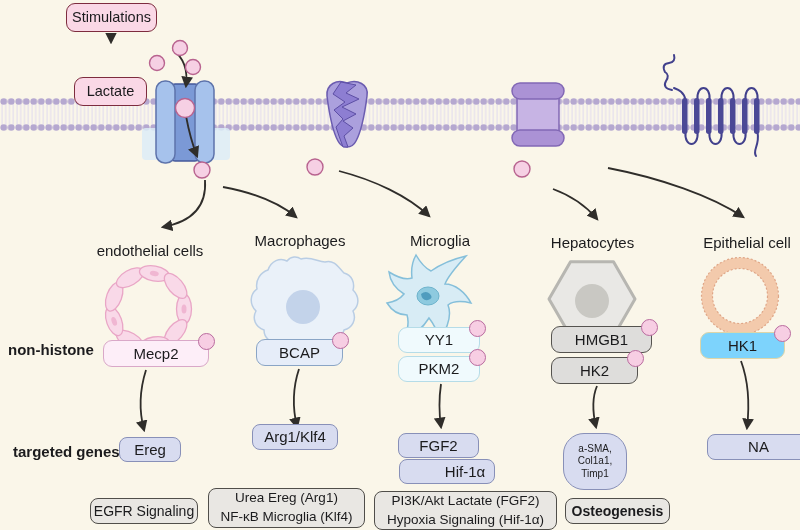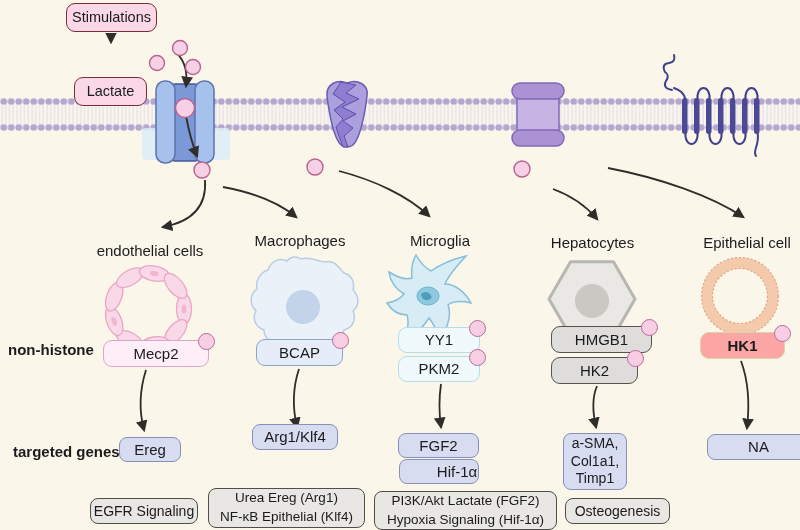--- a/index.html
+++ b/index.html
@@ -7,21 +7,21 @@
           font-family:"Liberation Sans",sans-serif;color:#1b1b1d;}
   svg{position:absolute;left:0;top:0;}
   .box{position:absolute;box-sizing:border-box;display:flex;flex-direction:column;
        align-items:center;justify-content:center;text-align:center;border-radius:9px;
        font-size:15px;line-height:1.2;background:#fff;border:1.5px solid #888;}
   .pinkstrong{background:#fad8e6;border:1.6px solid #7d2c3e;font-size:14.5px;}
   .pinklight{background:#fdeef8;border:1.4px solid #d9a8c8;}
   .bluebox{background:#e6edf9;border:1.4px solid #8aa5c6;}
   .cyanbox{background:#f0fafd;border:1.4px solid #b5dce8;}
   .graybox{background:#dedddb;border:1.5px solid #55534f;}
-  .creambox{background:#fca5a5;border:1.4px solid #ddd5a8;font-weight:bold;}
+  .creambox{background:#7dd3fc;border:1.4px solid #ddd5a8;}
   .lavbox{background:#d8dcf0;border:1.5px solid #8890b8;border-radius:8px;}
   .pathbox{background:#e9e7e3;border:1.6px solid #504e4a;border-radius:8px;font-size:14px;}
   .pathbox.two{font-size:13.5px;line-height:1.4;}
   .dot{position:absolute;width:15px;height:15px;border-radius:50%;
        background:#f7cee3;border:1.5px solid #b96b9e;right:-7px;top:-8px;}
   .lbl{position:absolute;font-size:15px;white-space:nowrap;text-align:center;}
   .bold{font-weight:bold;}
 </style>
 </head>
 <body>
@@ -195,40 +195,40 @@
 
   <div class="box lavbox" style="left:119px;top:437px;width:62px;height:25px;border-radius:8px;">
     <span>Ereg</span>
   </div>
   <div class="box lavbox" style="left:252px;top:424px;width:86px;height:26px;">
     <span>Arg1/Klf4</span>
   </div>
   <div class="box lavbox" style="left:398px;top:433px;width:81px;height:25px;">
     <span>FGF2</span>
   </div>
-  <div class="box lavbox" style="left:399px;top:459px;width:80px;height:25px;padding-left:36px;">
+  <div class="box lavbox" style="left:399px;top:459px;width:96px;height:25px;padding-left:36px;">
     <span>Hif-1α</span>
   </div>
-  <div class="box lavbox" style="left:563px;top:433px;width:64px;height:57px;font-size:14px;line-height:1.25;">
+  <div class="box lavbox" style="left:563px;top:433px;width:64px;height:57px;font-size:10px;line-height:1.25;border-radius:21px;">
     <span>a-SMA,</span>
     <span>Col1a1,</span>
     <span>Timp1</span>
   </div>
   <div class="box lavbox" style="left:707px;top:434px;width:103px;height:26px;">
     <span>NA</span>
   </div>
 
   <div class="box pathbox" style="left:90px;top:498px;width:108px;height:26px;">
     <span>EGFR Signaling</span>
   </div>
   <div class="box pathbox two" style="left:208px;top:488px;width:157px;height:40px;">
     <span>Urea Ereg (Arg1)</span>
-    <span>NF-κB Epithelial (Klf4)</span>
+    <span>NF-κB Microglia (Klf4)</span>
   </div>
   <div class="box pathbox two" style="left:374px;top:491px;width:183px;height:39px;">
     <span>PI3K/Akt Lactate (FGF2)</span>
     <span>Hypoxia Signaling (Hif-1α)</span>
   </div>
-  <div class="box pathbox" style="left:565px;top:498px;width:105px;height:26px;">
+  <div class="box pathbox" style="left:565px;top:498px;width:105px;height:26px;font-weight:bold;">
     <span>Osteogenesis</span>
   </div>
 
 </div>
 
 </body></html>

